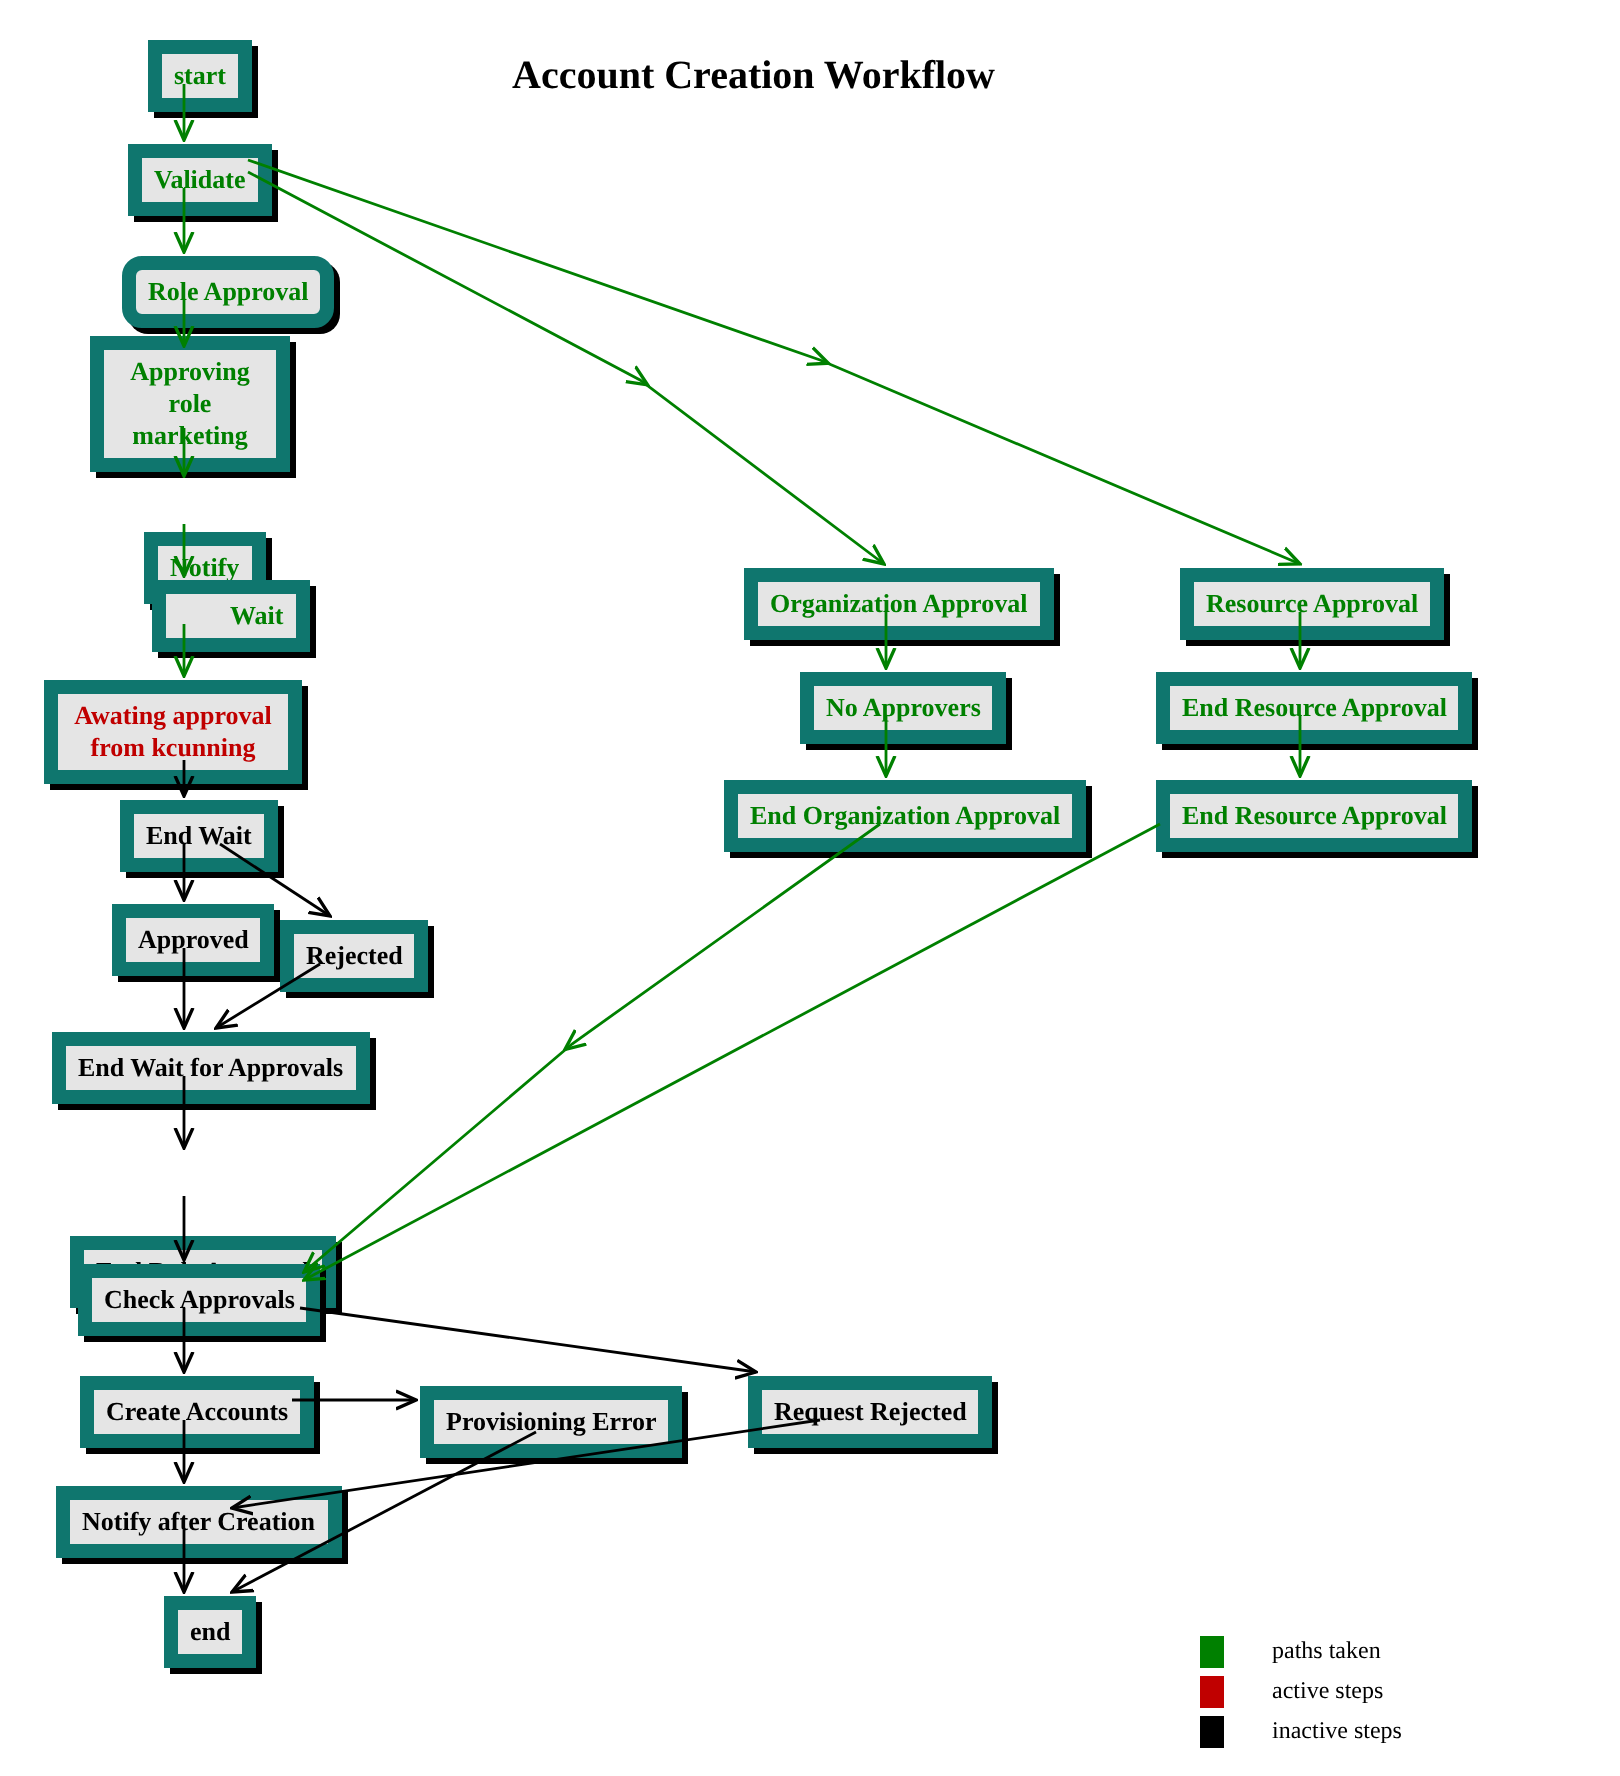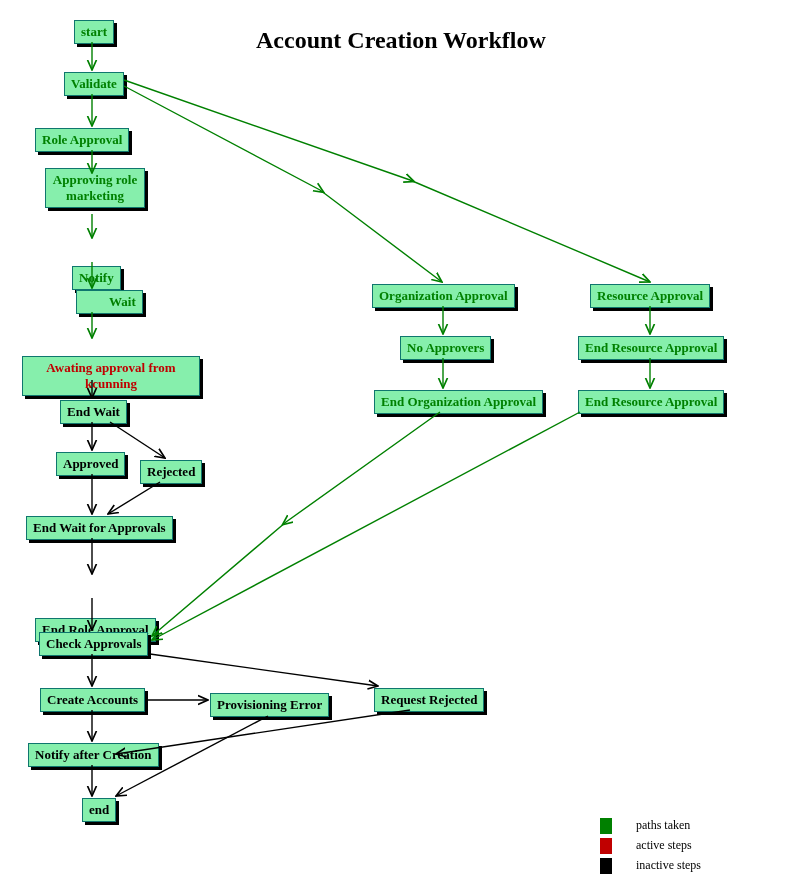--- a/index.html
+++ b/index.html
@@ -5,28 +5,28 @@
     * { margin: 0; padding: 0; box-sizing: border-box; }
     body {
       width: 810px;
       height: 888px;
       background: white;
       position: relative;
       font-family: "Times New Roman", serif;
     }
     .title {
       position: absolute;
-      font-size: 24px;
+      font-size: 20px;
       font-weight: bold;
       color: black;
     }
     .node {
       position: absolute;
-      background: #86efac;
-      border: 1px solid #0f766e;
+      background: #e5e5e5;
+      border: 7px solid #0f766e;
       padding: 3px 6px;
       font-size: 13px;
       font-weight: bold;
       box-shadow: 3px 3px 0 #000;
       text-align: center;
       white-space: nowrap;
     }
     .node.wrap { white-space: normal; }
     .node.green { color: #008000; }
     .node.black { color: #000; }
@@ -35,40 +35,40 @@
     .legend-item { position: absolute; display: flex; gap: 24px; font-size: 12px; }
     .legend-swatch { width: 12px; height: 16px; }
   </style>
 </head>
 <body>
 
 <div class="title" style="left:256px; top:27px;">Account Creation Workflow</div>
 
 <div class="node green" style="left:74px; top:20px;">start</div>
 <div class="node green" style="left:64px; top:72px;">Validate</div>
-<div class="node green" style="left:35px; top:128px;">Role Approval</div>
+<div class="node green" style="left:61px; top:128px;border-radius:10px;">Role Approval</div>
 <div class="node green wrap" style="left:45px; top:168px; width:100px;">Approving role marketing</div>
 <div class="node green" style="left:72px; top:240px;margin-top:26px;">Notify</div>
 <div class="node green" style="left:76px; top:290px;padding-left:32px;">Wait</div>
-<div class="node red wrap" style="left:22px; top:356px; width:178px;">Awating approval from kcunning</div>
+<div class="node red wrap" style="left:22px; top:340px; width:129px;">Awating approval from kcunning</div>
 <div class="node black" style="left:60px; top:400px;">End Wait</div>
 <div class="node black" style="left:56px; top:452px;">Approved</div>
 <div class="node black" style="left:140px; top:460px;">Rejected</div>
 <div class="node black" style="left:26px; top:516px;">End Wait for Approvals</div>
 <div class="node black" style="left:35px; top:576px;margin-top:42px;">End Role Approval</div>
 <div class="node black" style="left:39px; top:632px;">Check Approvals</div>
 <div class="node black" style="left:40px; top:688px;">Create Accounts</div>
 <div class="node black" style="left:210px; top:693px;text-align:right;">Provisioning Error</div>
 <div class="node black" style="left:374px; top:688px;">Request Rejected</div>
 <div class="node black" style="left:28px; top:743px;">Notify after Creation</div>
 <div class="node black" style="left:82px; top:798px;">end</div>
 
 <div class="node green" style="left:372px; top:284px;">Organization Approval</div>
 <div class="node green" style="left:400px; top:336px;">No Approvers</div>
-<div class="node green" style="left:362px; top:390px;margin-left:12px;">End Organization Approval</div>
+<div class="node green" style="left:362px; top:390px;">End Organization Approval</div>
 <div class="node green" style="left:590px; top:284px;">Resource Approval</div>
 <div class="node green" style="left:578px; top:336px;">End Resource Approval</div>
 <div class="node green" style="left:578px; top:390px;">End Resource Approval</div>
 
 <div class="legend-item" style="left:600px; top:818px;">
   <span class="legend-swatch" style="background:#008000;"></span>
   <span>paths taken</span>
 </div>
 <div class="legend-item" style="left:600px; top:838px;">
   <span class="legend-swatch" style="background:#c00000;"></span>

